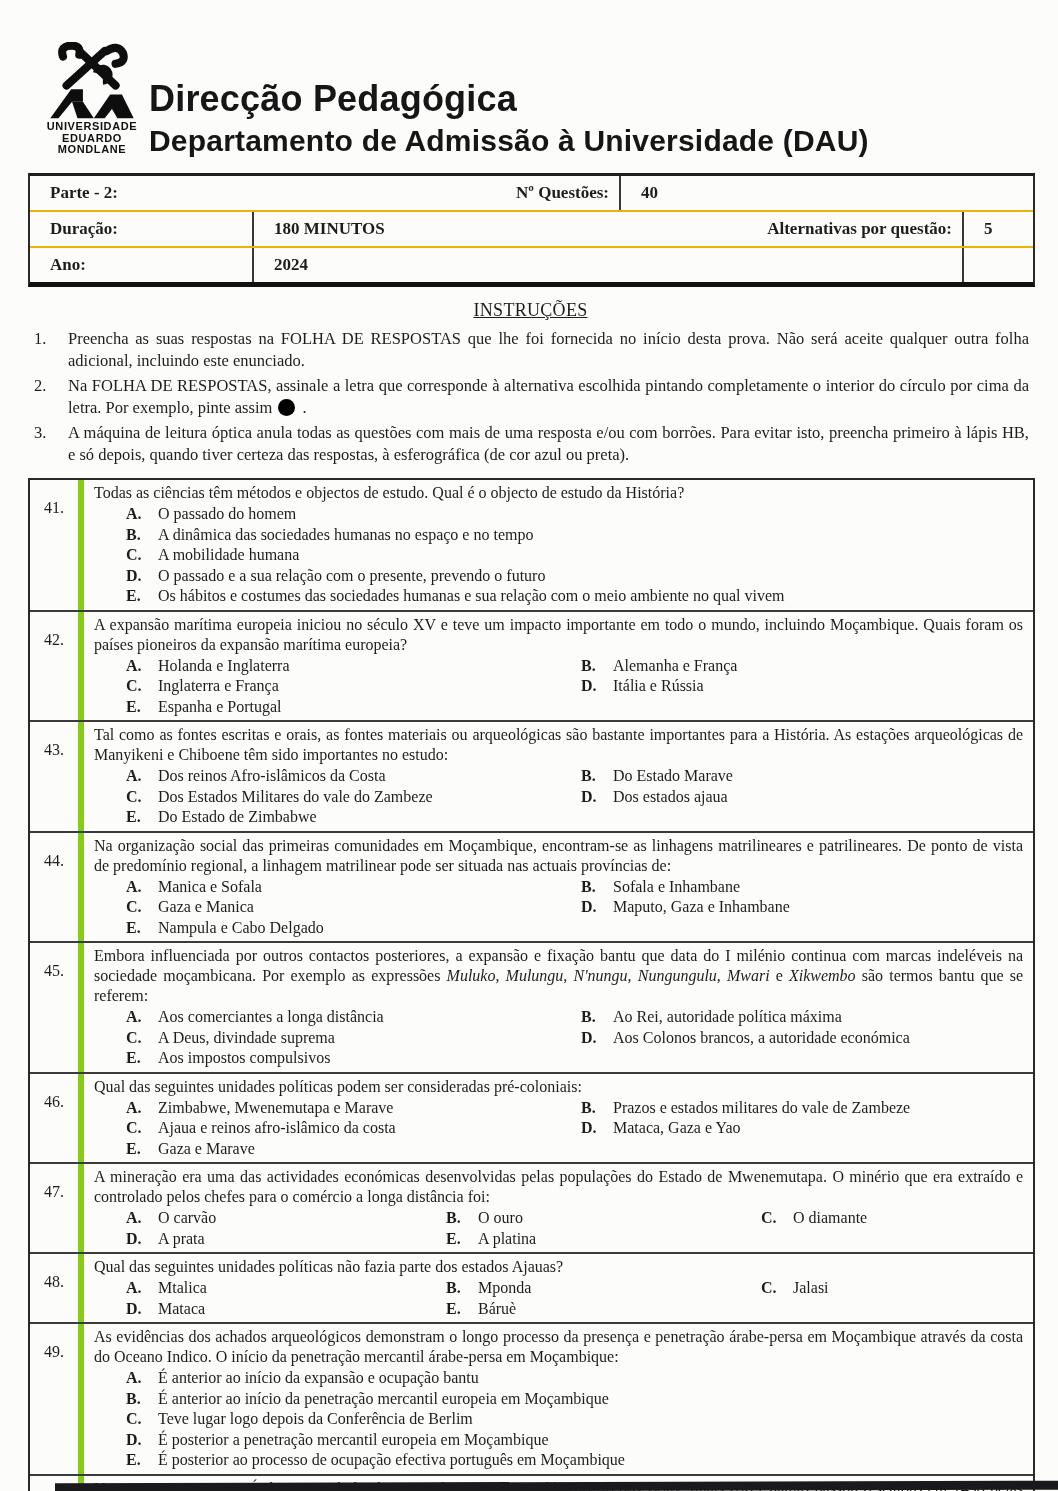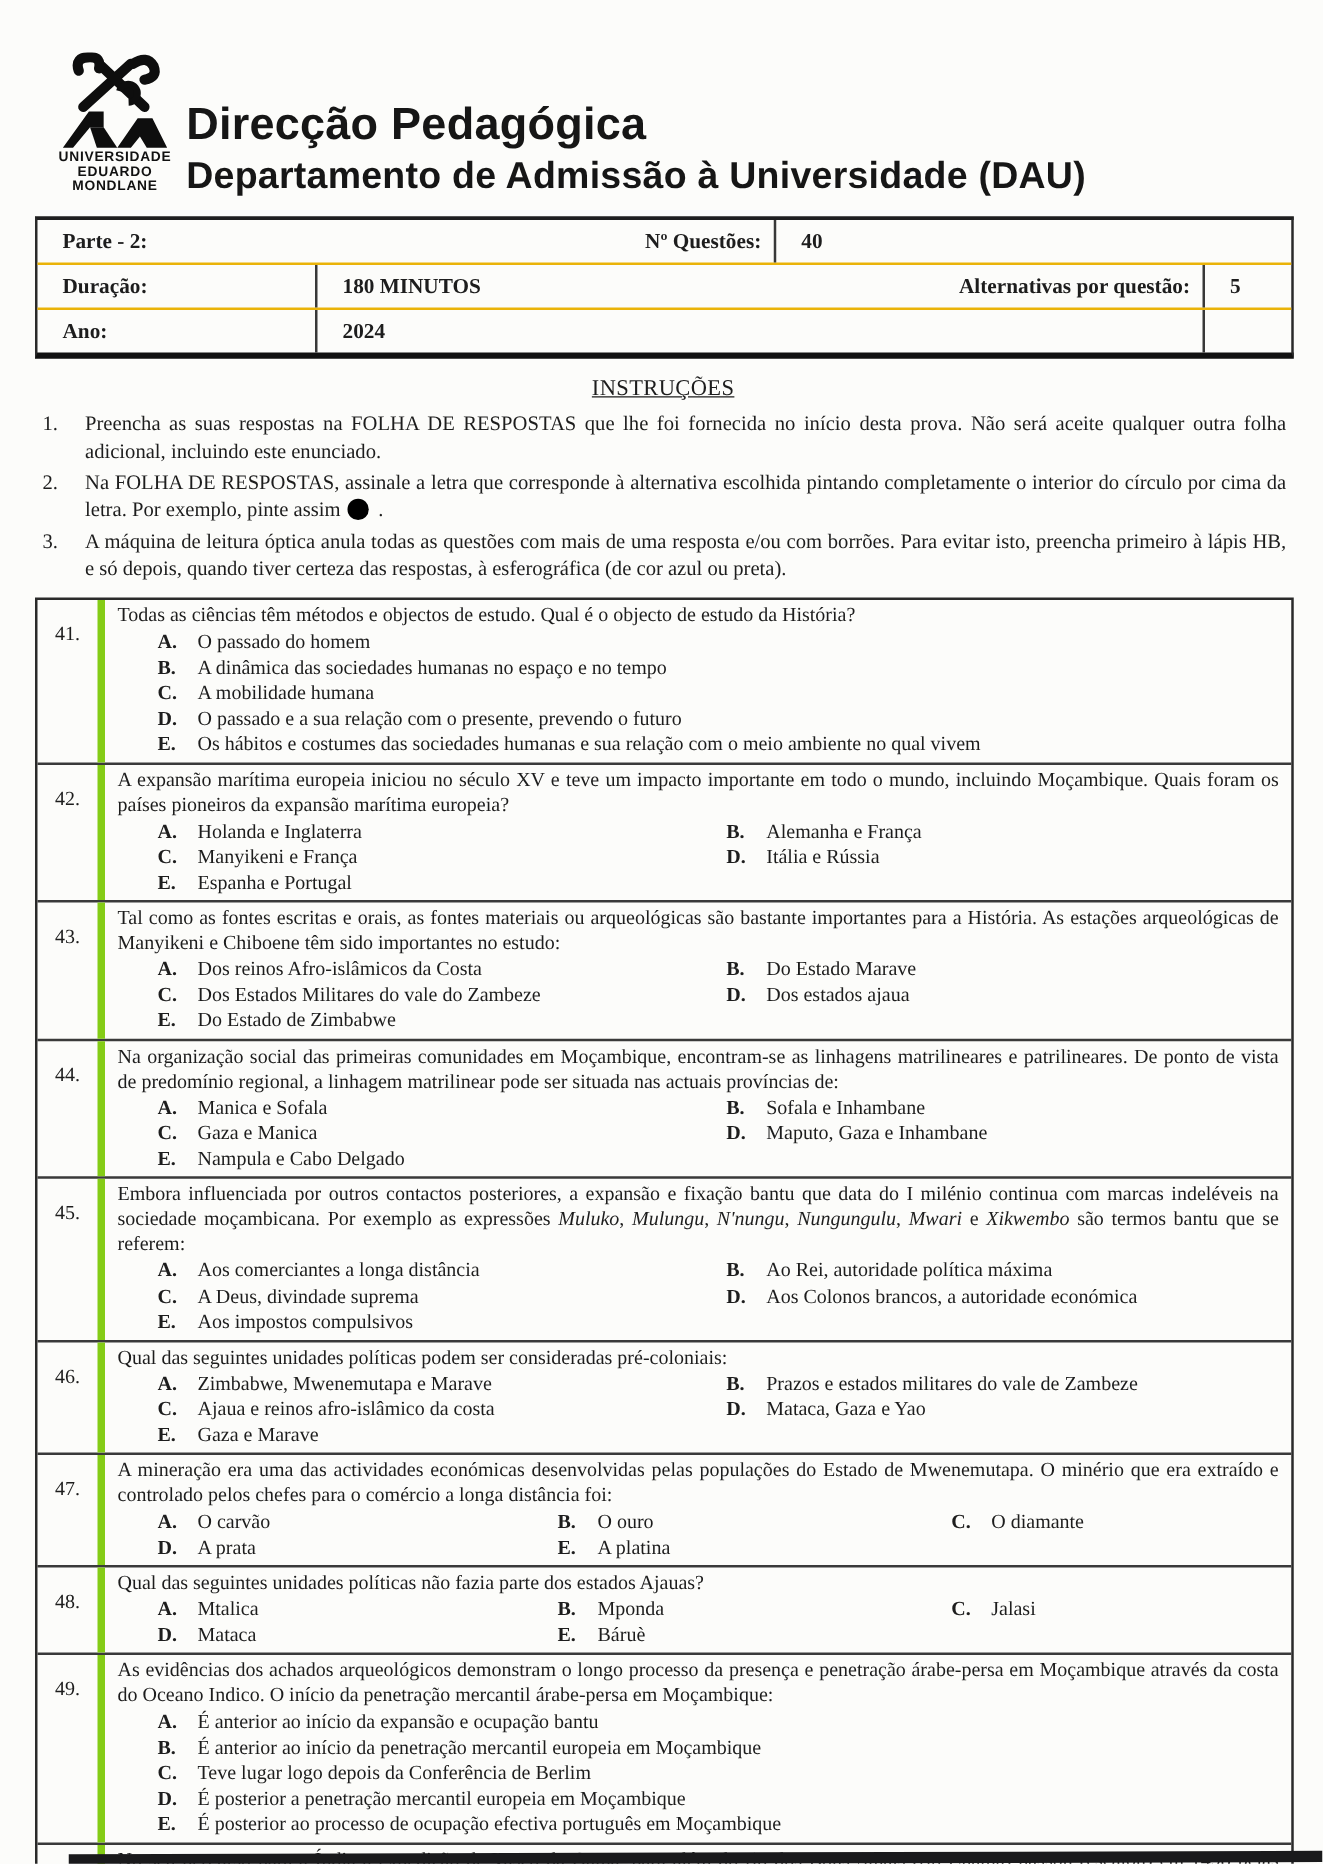--- a/index.html
+++ b/index.html
@@ -174,21 +174,21 @@
           </div>
         </div>
       </div>
       <div class="q-row">
         <div class="q-num">42.</div>
         <div class="q-body">
           <div class="q-stem"><span>A expansão marítima europeia iniciou no século XV e teve um impacto importante em todo o mundo, incluindo Moçambique. Quais foram os países pioneiros da expansão marítima europeia?</span></div>
           <div class="q-opts cols-2">
             <div class="opt"><span class="opt-letter">A.</span><span>Holanda e Inglaterra</span></div>
             <div class="opt"><span class="opt-letter">B.</span><span>Alemanha e França</span></div>
-            <div class="opt"><span class="opt-letter">C.</span><span>Manyikeni e França</span></div>
+            <div class="opt"><span class="opt-letter">C.</span><span>Inglaterra e França</span></div>
             <div class="opt"><span class="opt-letter">D.</span><span>Itália e Rússia</span></div>
             <div class="opt"><span class="opt-letter">E.</span><span>Espanha e Portugal</span></div>
           </div>
         </div>
       </div>
       <div class="q-row">
         <div class="q-num">43.</div>
         <div class="q-body">
           <div class="q-stem"><span>Tal como as fontes escritas e orais, as fontes materiais ou arqueológicas são bastante importantes para a História. As estações arqueológicas de Manyikeni e Chiboene têm sido importantes no estudo:</span></div>
           <div class="q-opts cols-2">

